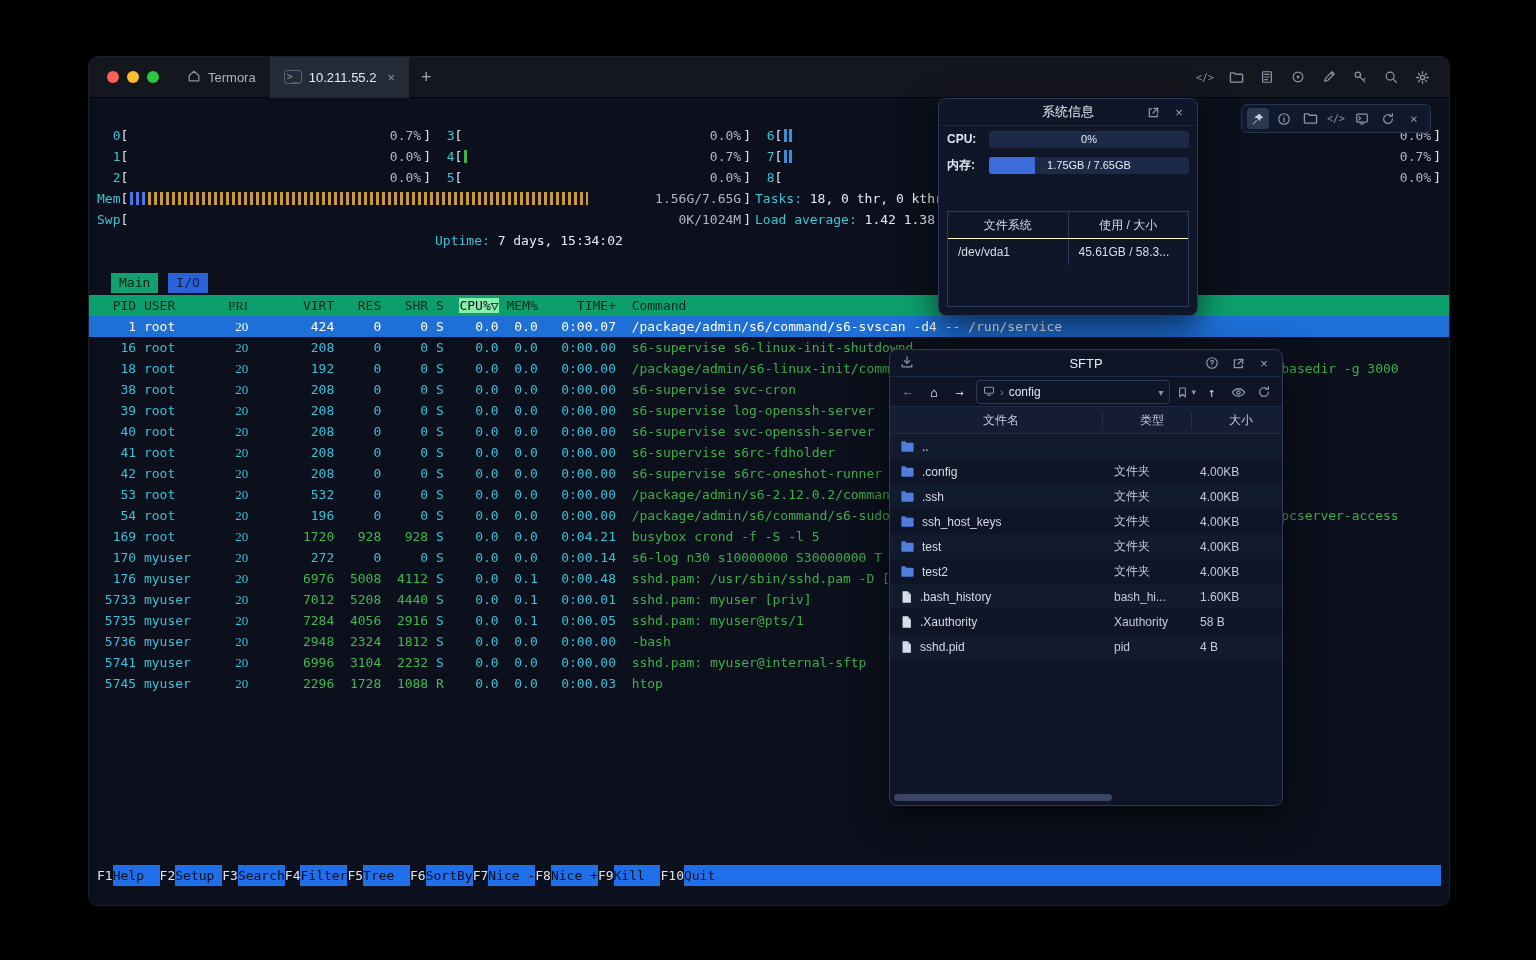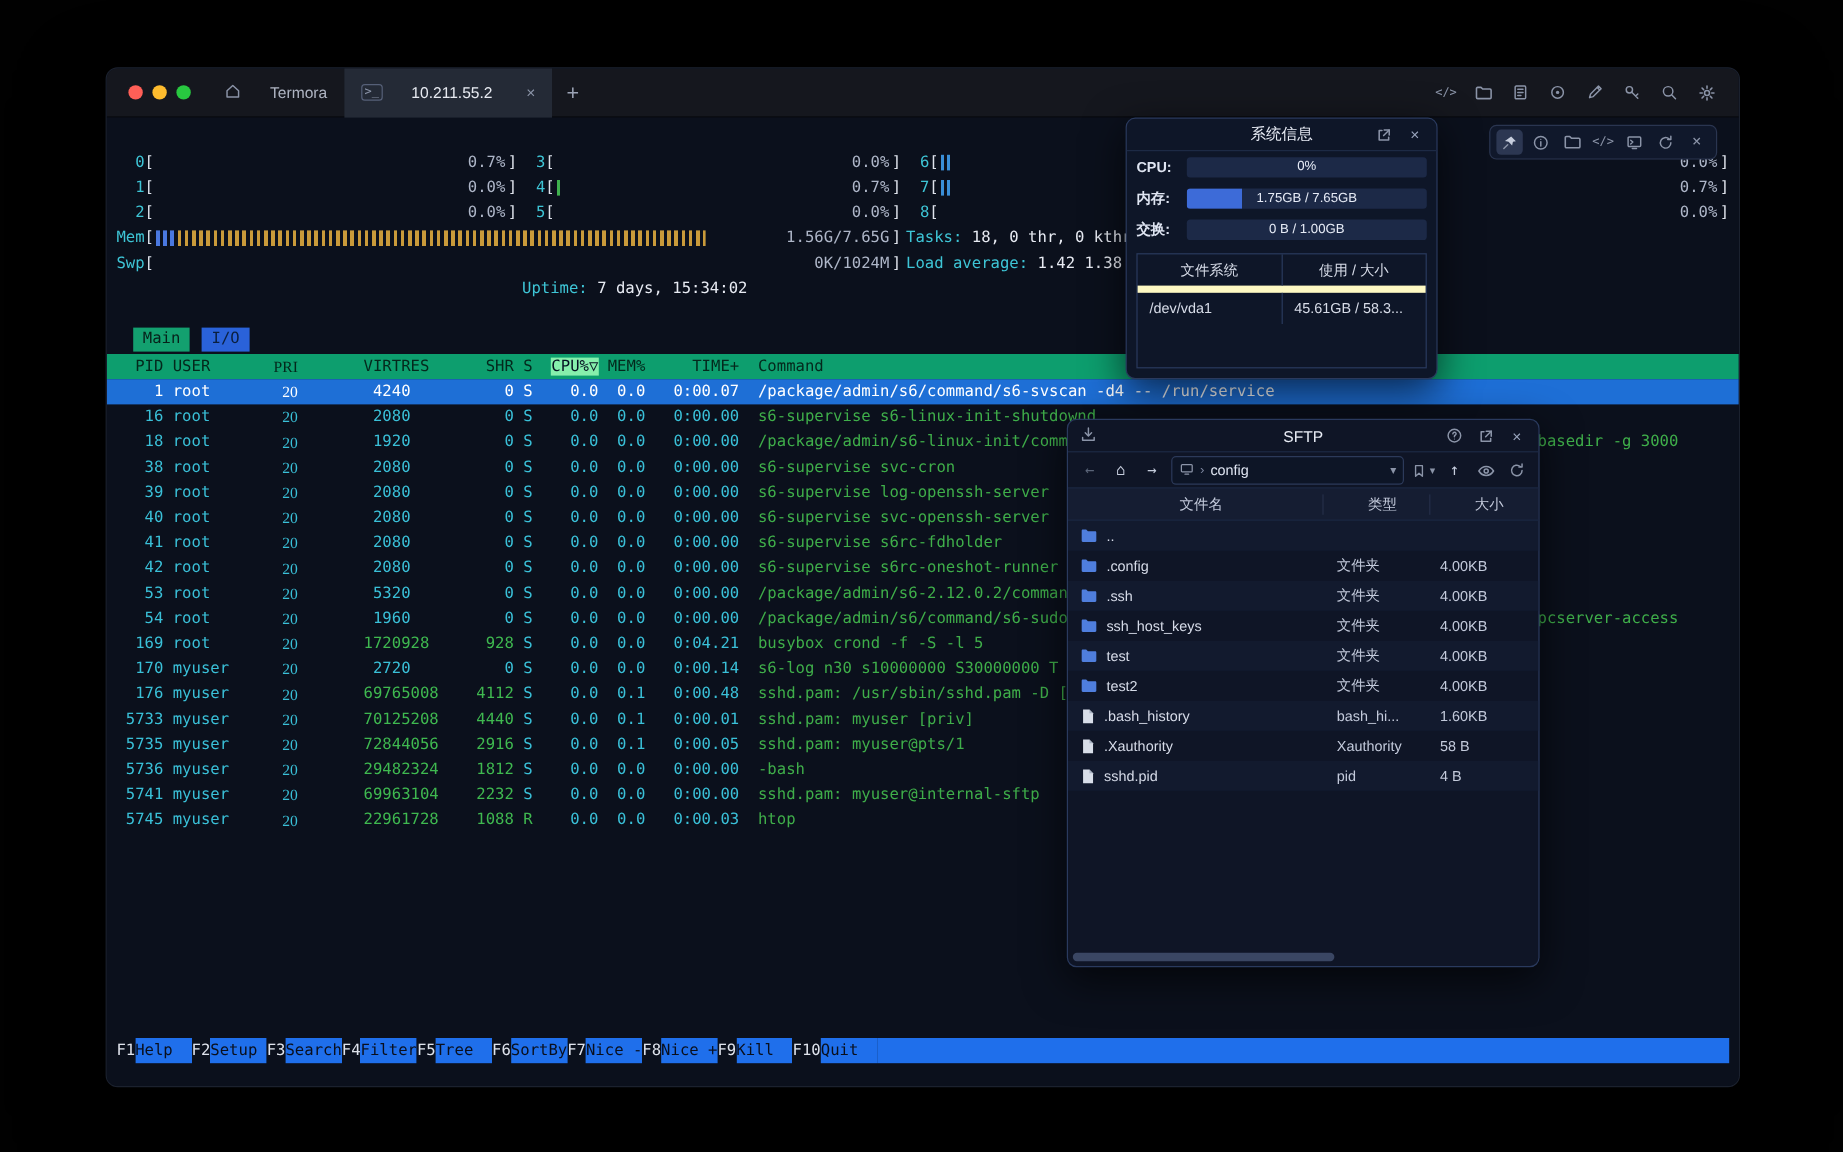--- a/index.html
+++ b/index.html
@@ -6,21 +6,21 @@
             font-family:"Liberation Sans",sans-serif;}
   .window{position:absolute;left:88px;top:56px;width:1360px;height:848px;background:#0b101c;
           border-radius:10px;box-shadow:0 24px 70px rgba(0,0,0,.8);overflow:hidden;border:1px solid #1b212e;}
 
   
   .titlebar{position:absolute;left:0;top:0;right:0;height:40px;background:#15171e;display:flex;
             align-items:center;border-bottom:1px solid #05070c;}
   .lights{display:flex;gap:8px;padding:0 14px 0 18px;}
   .light{width:12px;height:12px;border-radius:50%;}
   .l-close{background:#ff5f57}.l-min{background:#febc2e}.l-zoom{background:#28c840}
-  .tab{display:flex;align-items:center;gap:24px;height:40px;padding:16px 14px;color:#aeb4c2;font-size:13px;}
+  .tab{display:flex;align-items:center;gap:7px;height:40px;padding:16px 14px;color:#aeb4c2;font-size:13px;}
   .tab.active{background:#242a36;color:#e7eaf1;border-radius:6px 6px 0 0;}
   .tab .ticon{font-family:"DejaVu Sans Mono",monospace;font-size:10px;color:#8b94a8;border:1px solid #566078;
               border-radius:3px;padding:0 2px;line-height:12px;}
   .tab .tclose{color:#8b94a8;font-size:13px;margin-left:4px;}
   .newtab{color:#9aa2b4;font-size:18px;padding:0 12px;}
   .tb-icons{margin-left:auto;display:flex;align-items:center;gap:13px;padding-right:18px;}
   .tb-icons .ic, .minibar .ic{display:inline-flex;align-items:center;justify-content:center;width:18px;height:18px;}
   .txticon{font-family:"DejaVu Sans Mono",monospace;font-size:10px;color:#8b94a8;white-space:nowrap;}
   svg.oi{stroke:#8b94a8;fill:none;stroke-width:1.4;stroke-linecap:round;stroke-linejoin:round;}
 
@@ -47,21 +47,21 @@
   .htab.inactive{background:#2a62d9;color:#0a1f3f;}
 
   .prow{display:flex;white-space:pre;padding:0 0 0 8px;height:21px;overflow:hidden;}
   .phead{background:#0d9e6e;color:#04281c;margin:0;}
   .phead .sortcell{background:#86efac;color:#041122;}
   .c-pid{width:5ch;text-align:right;}
   .c-user{width:10ch;margin-left:1ch;text-align:left;}
   .c-pri{width:4ch;text-align:right;font-family:Liberation Serif, serif;}
   .c-ni{width:4ch;text-align:right;margin-top:44px;}
   .c-virt{width:7ch;text-align:right;}
-  .c-res{width:6ch;}
+  .c-res{width:6ch;text-align:right;}
   .c-shr{width:6ch;text-align:right;}
   .c-s{width:2ch;text-align:right;}
   .c-cpu{width:7ch;text-align:right;}
   .c-mem{width:5ch;text-align:right;}
   .c-time{width:10ch;text-align:right;}
   .c-cmd{flex:1;margin-left:2ch;text-align:left;overflow:hidden;}
   .procrow span{color:#3ac0d8;}
   .procrow .c-cmd{color:#3fae4a;}
   .procrow span.big{color:#3fb950;}
   .procrow span.run{color:#3fb950;}
@@ -83,21 +83,21 @@
   .phd .lead{display:flex;gap:8px;padding-left:10px;z-index:1;}
 
   
   .sysinfo{left:849px;top:41px;width:258px;height:216px;z-index:30;}
   .sibar-row{display:flex;align-items:center;height:26px;padding:0 8px;}
   .sibar-row .silab{width:42px;font-size:12px;color:#dfe5f2;font-weight:bold;}
   .sibar{flex:1;height:17px;background:#1c2947;border-radius:3px;position:relative;overflow:hidden;}
   .sibar .sifill{position:absolute;left:0;top:0;bottom:0;background:#3d6bd8;}
   .sibar .sitext{position:absolute;left:0;right:0;text-align:center;font-size:11px;line-height:17px;color:#e6ebf6;}
   .fstable{position:absolute;left:8px;right:8px;top:112px;bottom:8px;border:1px solid #2a3a5e;}
-  .fsrow{display:flex;height:26px;border-bottom:6px solid #fef9c3;}
+  .fsrow{display:flex;height:26px;border-bottom:1px solid #fef9c3;}
   .fsrow:last-child{border-bottom:none;}
   .fscell{flex:1;display:flex;align-items:center;justify-content:center;font-size:12px;color:#d7dce8;overflow:hidden;white-space:nowrap;}
   .fscell+.fscell{border-left:1px solid #2a3a5e;}
   .fsbody .fscell{justify-content:flex-start;padding-left:10px;}
 
   
   .sftp{left:800px;top:292px;width:392px;height:455px;z-index:40;background:#0f1526;}
   .sftp-toolbar{height:30px;display:flex;align-items:center;gap:6px;padding:0 8px;}
   .navbtn{width:20px;height:20px;display:inline-flex;align-items:center;justify-content:center;
           color:#c6cddd;font-size:13px;font-family:"DejaVu Sans Mono",monospace;}
@@ -266,27 +266,20 @@
             <span class="sitext">0%</span>
           </span>
         </div>
         <div class="sibar-row">
           <span class="silab">内存:</span>
           <span class="sibar">
             <span class="sifill" style="width:23%"></span>
             <span class="sitext">1.75GB / 7.65GB</span>
           </span>
         </div>
-        <div class="sibar-row">
-          <span class="silab">交换:</span>
-          <span class="sibar">
-            <span class="sifill" style="width:0%"></span>
-            <span class="sitext">0 B / 1.00GB</span>
-          </span>
-        </div>
       </div>
     <div class="fstable" id="fs-table">
         <div class="fsrow">
           <span class="fscell">文件系统</span>
           <span class="fscell">使用 / 大小</span>
         </div>
         <div class="fsrow fsbody">
           <span class="fscell">/dev/vda1</span>
           <span class="fscell">45.61GB / 58.3...</span>
         </div>

